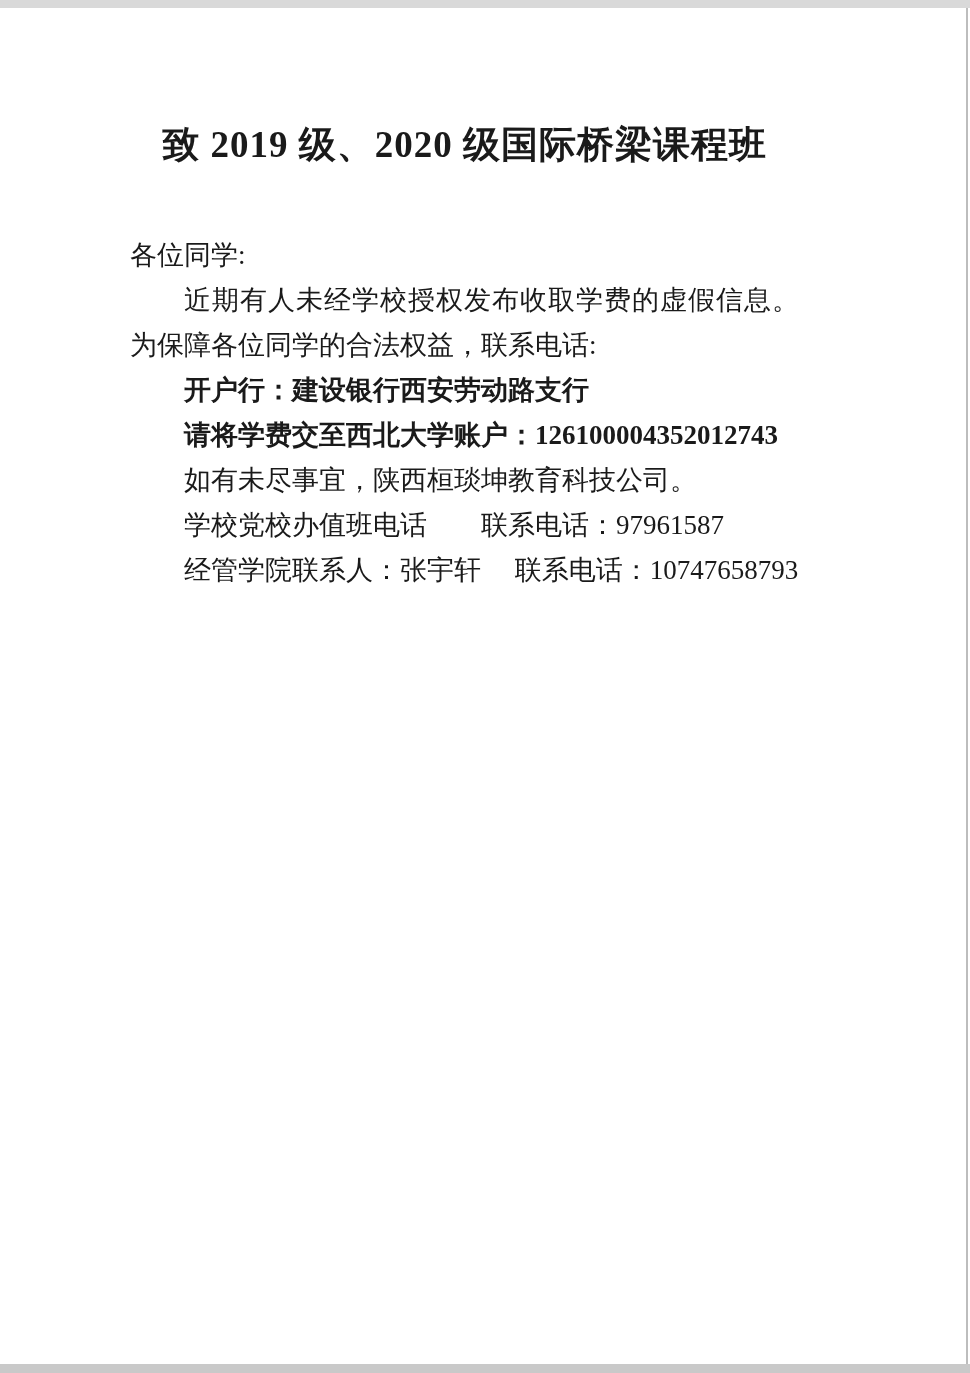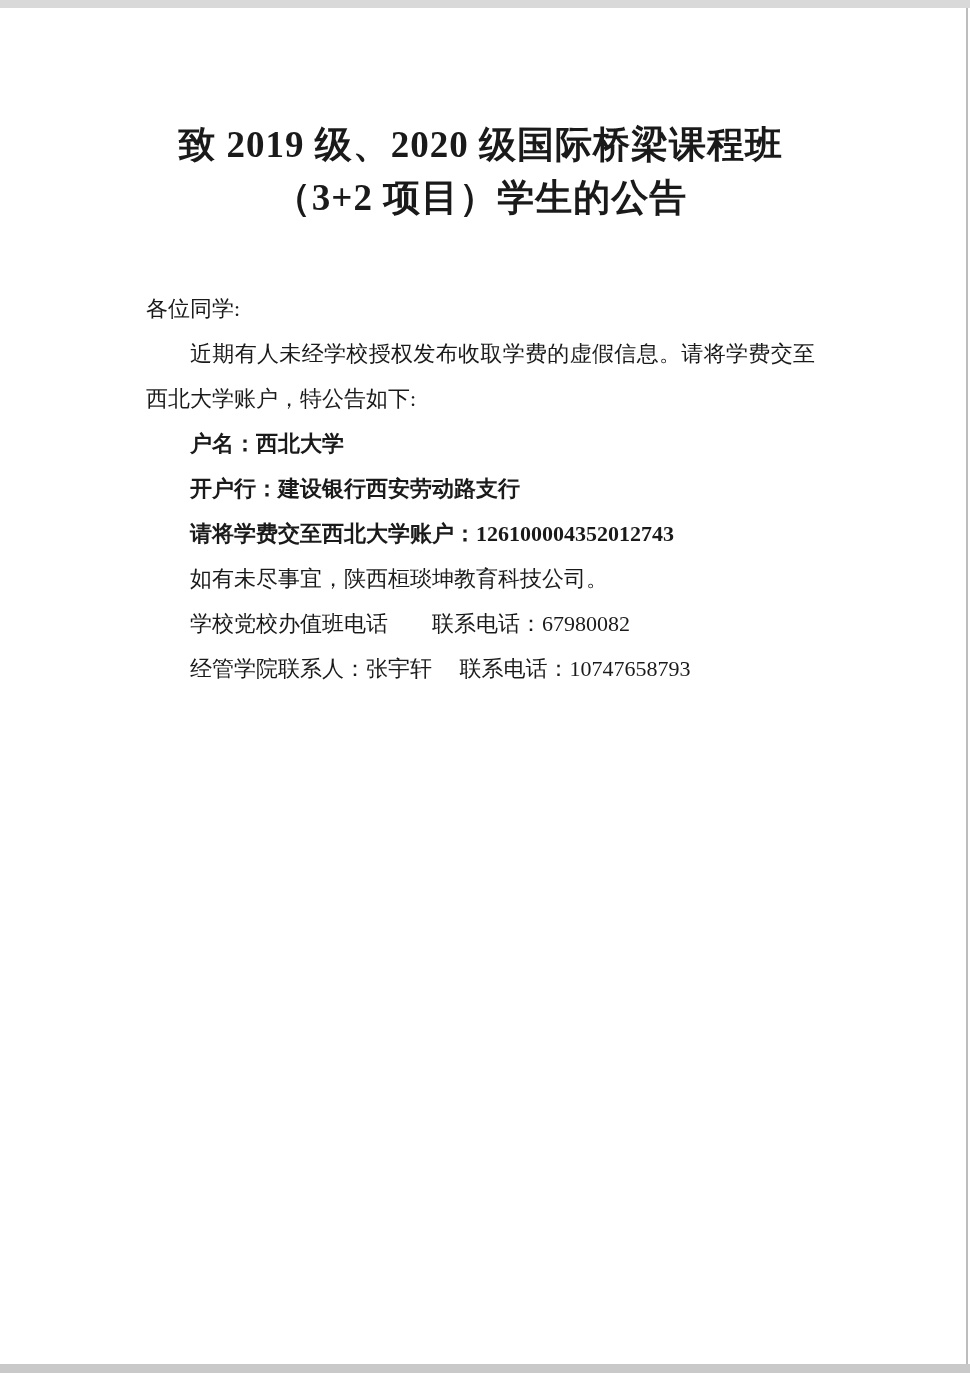--- a/index.html
+++ b/index.html
@@ -30,32 +30,31 @@
     position: absolute;
     top: 8px; right: 2px;
     width: 2px; height: 1356px;
     background: #bdbdbd;
   }
   .doc {
     position: absolute;
     top: 0; left: 0;
     width: 924px;
     padding: 118px 125px 0 130px;
-    margin-left: 16px;
   }
   .title-block {
     text-align: center;
     font-weight: bold;
     font-size: 37px;
     line-height: 53px;
     margin-bottom: 62px;
     letter-spacing: 1px;
   }
   .body-block {
-    font-size: 22px;
+    font-size: 27px;
     line-height: 45px;
     text-align: justify;
   }
   .salutation { margin: 0; }
   p.para {
     margin: 0;
     text-indent: 2em;
   }
   .acct-line {
     font-weight: bold;
@@ -69,30 +68,28 @@
 <body>
 
 <div class="page-top-edge"></div>
 <div class="page-right-edge"></div>
 <div class="page-bottom-edge"></div>
 
 <div class="doc">
 
   <div class="title-block">
     <div>致 2019 级、2020 级国际桥梁课程班</div>
-    <div>（3+2 项目）学生的公告</div>
   </div>
 
   <div class="body-block">
     <p class="salutation">各位同学:</p>
 
-    <p class="para">近期有人未经学校授权发布收取学费的虚假信息。请将学费交至西北大学账户，特公告如下:</p>
+    <p class="para">近期有人未经学校授权发布收取学费的虚假信息。为保障各位同学的合法权益，联系电话:</p>
 
-    <div class="acct-line">户名：西北大学</div>
     <div class="acct-line">开户行：建设银行西安劳动路支行</div>
     <div class="acct-line">请将学费交至西北大学账户：126100004352012743</div>
 
     <div class="note-line">如有未尽事宜，陕西桓琰坤教育科技公司。</div>
-    <div class="note-line">学校党校办值班电话　　联系电话：67980082</div>
+    <div class="note-line">学校党校办值班电话　　联系电话：97961587</div>
     <div class="note-line">经管学院联系人：张宇轩　 联系电话：10747658793</div>
   </div>
 
 </div>
 
 </body></html>

